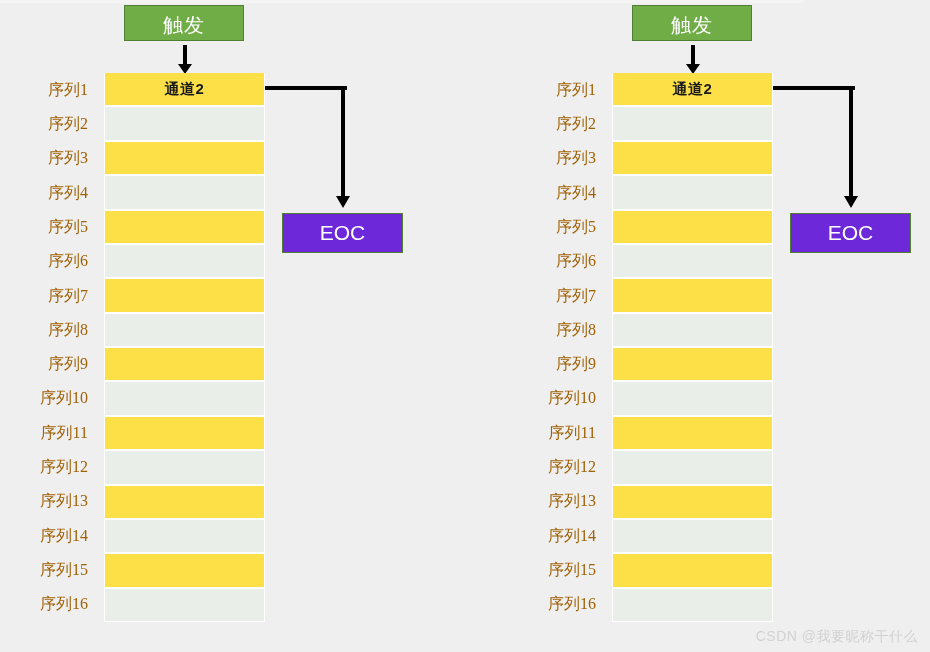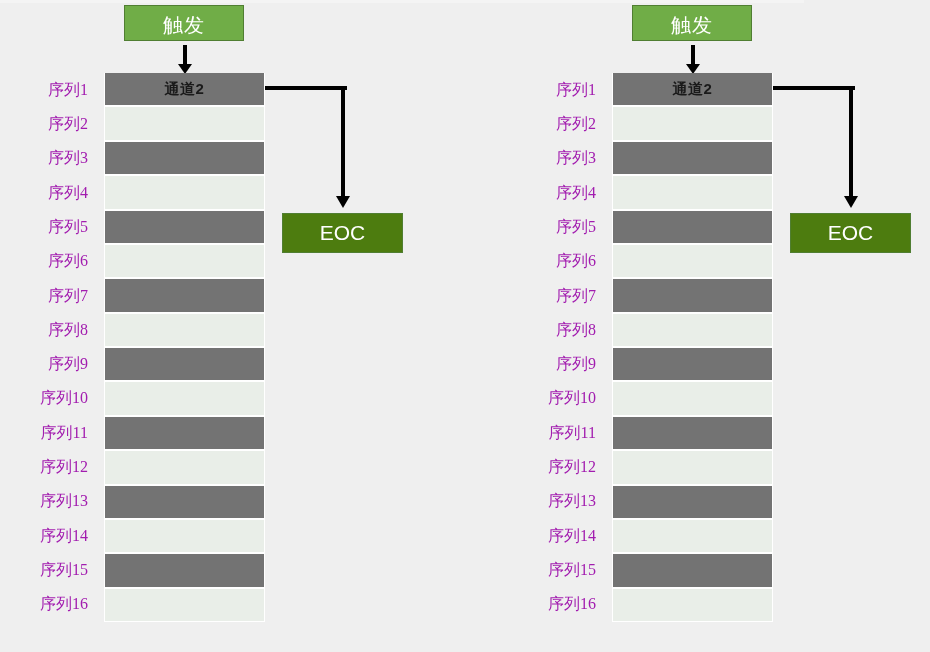--- a/index.html
+++ b/index.html
@@ -88,21 +88,21 @@
   }
   .seq-row {
     flex: 1 1 0;
     margin: 0 1px 2px 1px;
     box-sizing: border-box;
     display: flex;
     align-items: center;
     justify-content: center;
   }
   .seq-row:last-child { margin-bottom: 1px; }
-  .seq-row.dark  { background: #737373; }
+  .seq-row.dark  { background: #fde047; }
   .seq-row.light { background: #e9eee8; }
   .seq-row .cell-label {
     font-size: 15px;
     font-weight: bold;
     color: #1a1a1a;
     letter-spacing: 0.5px;
   }
 
   
   .seq-labels {
@@ -113,21 +113,21 @@
     height: 549px;
     display: flex;
     flex-direction: column;
   }
   .seq-label {
     flex: 1 1 0;
     display: flex;
     align-items: center;
     justify-content: flex-end;
     font-size: 16px;
-    color: #a21caf;
+    color: #a16207;
     font-family: "Liberation Serif", "DejaVu Serif", serif;
     white-space: nowrap;
     padding-left: 7px;
   }
 
   
   .elbow-h {
     position: absolute;
     left: 265px;
     top: 86px;
@@ -153,21 +153,21 @@
     border-top: 12px solid #000000;
   }
 
   
   .eoc-box {
     position: absolute;
     left: 282px;
     top: 213px;
     width: 121px;
     height: 40px;
-    background: #4d7c0f;
+    background: #6d28d9;
     border: 1px solid #507e32;
     box-sizing: border-box;
     color: #ffffff;
     font-size: 21px;
     line-height: 38px;
     text-align: center;
   }
 
   
   .watermark {
@@ -289,14 +289,15 @@
       <div class="seq-row light"></div>
     </div>
 
     <div class="elbow-h"></div>
     <div class="elbow-v"></div>
     <div class="elbow-head"></div>
 
     <div class="eoc-box">EOC</div>
   </div>
 
+  <div class="watermark">CSDN @我要昵称干什么</div>
 
 </div>
 
 </body></html>

